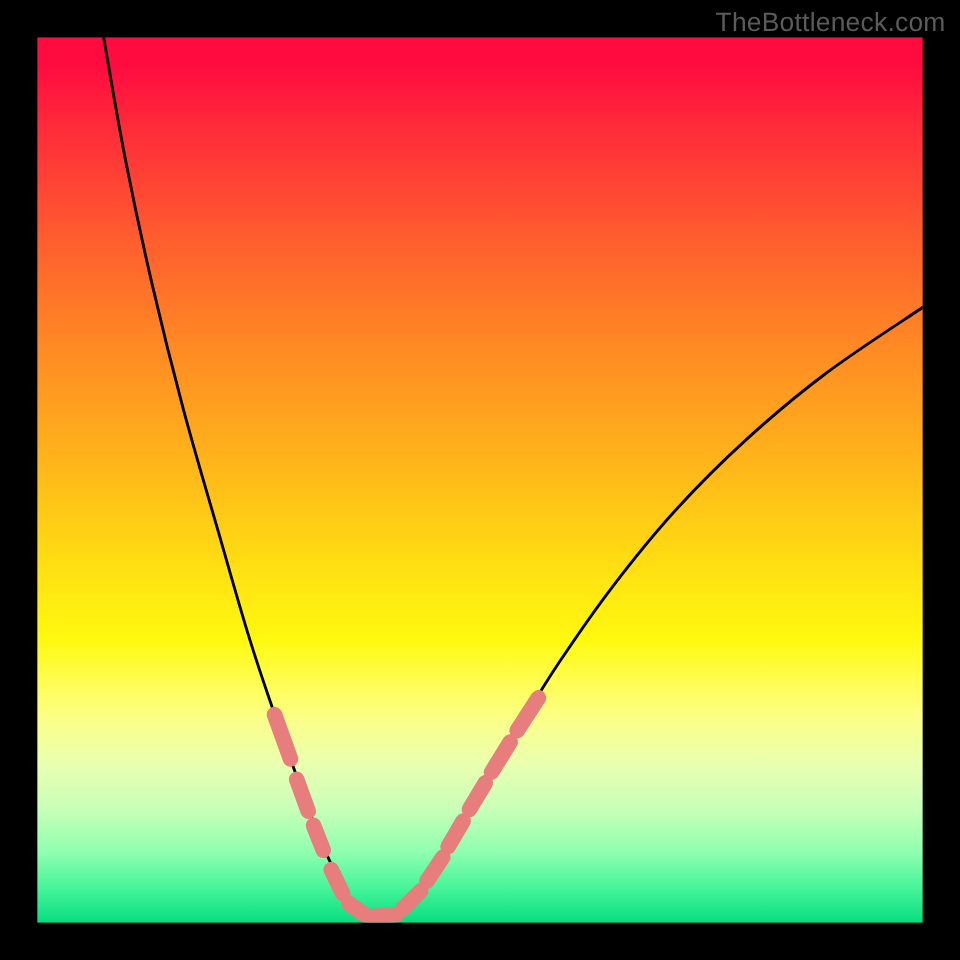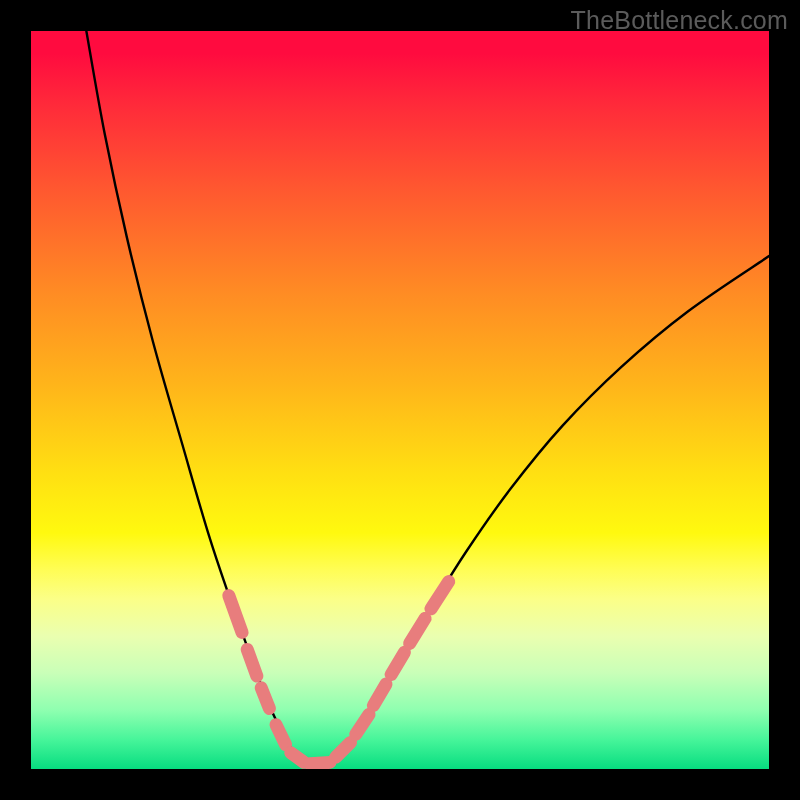--- a/index.html
+++ b/index.html
@@ -46,21 +46,21 @@
       #8fffb0 92%,
       #47f59a 96%,
       #07dd80 100%
     );
   }
   .watermark {
     position: absolute;
     top: 6px;
     right: 12px;
     color: #5b5b5b;
-    font-size: 25px;
+    font-size: 22px;
     font-weight: 500;
     letter-spacing: 0.2px;
     user-select: none;
   }
   svg.curves {
     position: absolute;
     inset: 0;
   }
 </style>
 </head>

